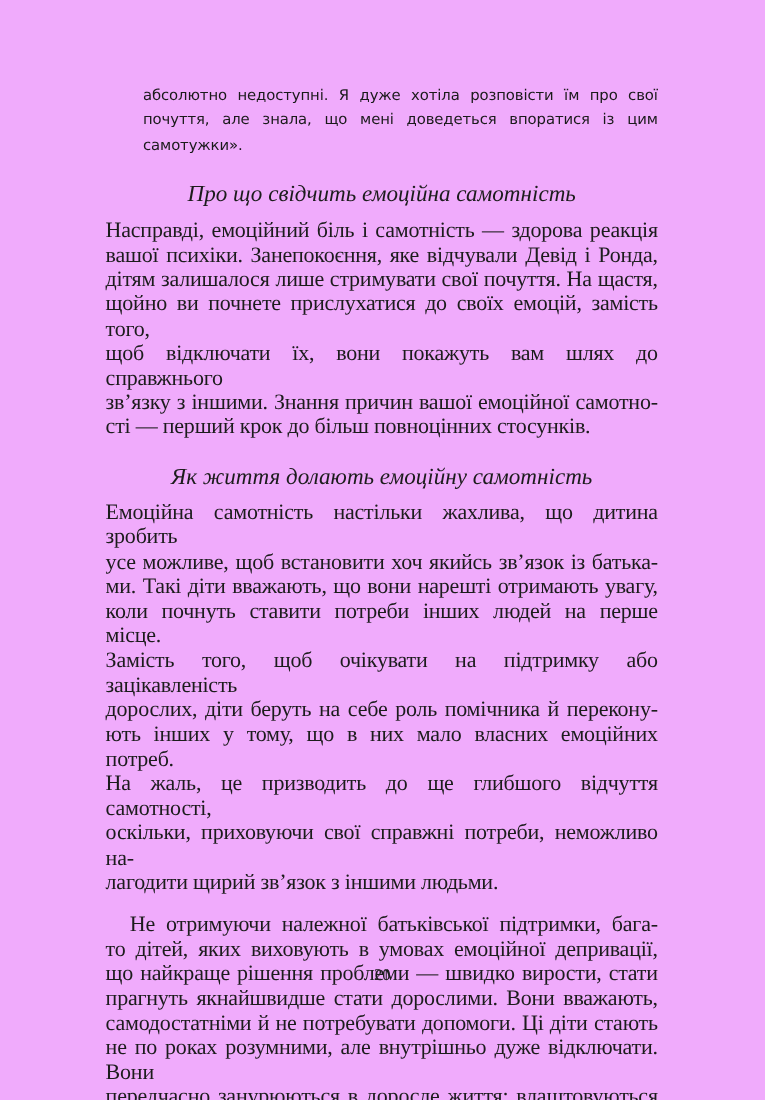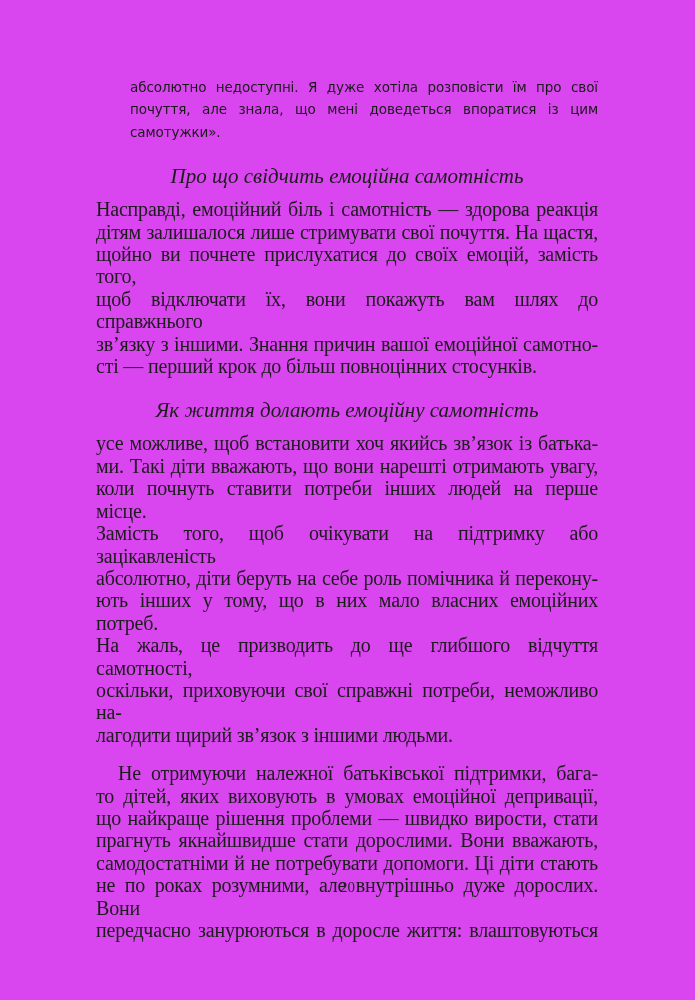--- a/index.html
+++ b/index.html
@@ -66,54 +66,56 @@
     left: 0;
     width: 100%;
     text-align: center;
     font-size: 15px;
     color: #222222;
   }
 </style>
 </head>
 <body>
 
-<div class="page" style="background: #d946ef; color: rgb(28, 28, 28);">
+<div class="page" style="background: #f0abfc; color: rgb(28, 28, 28);">
   <div class="content">
     <div class="quote">
         <div class="line">абсолютно недоступні. Я дуже хотіла розповісти їм про свої</div>
         <div class="line">почуття, але знала, що мені доведеться впоратися із цим</div>
         <div class="line last">самотужки».</div>
       </div>
     <div>
         <h2 class="section-heading">Про що свідчить емоційна самотність</h2>
         <div class="paragraph">
           <div class="line">Насправді, емоційний біль і самотність — здорова реакція</div>
+          <div class="line">вашої психіки. Занепокоєння, яке відчували Девід і Ронда,</div>
           <div class="line">дітям залишалося лише стримувати свої почуття. На щастя,</div>
           <div class="line">щойно ви почнете прислухатися до своїх емоцій, замість того,</div>
           <div class="line">щоб відключати їх, вони покажуть вам шлях до справжнього</div>
           <div class="line">зв’язку з іншими. Знання причин вашої емоційної самотно-</div>
           <div class="line last">сті — перший крок до більш повноцінних стосунків.</div>
         </div>
         <h2 class="section-heading">Як життя долають емоційну самотність</h2>
         <div class="paragraph">
+          <div class="line">Емоційна самотність настільки жахлива, що дитина зробить</div>
           <div class="line">усе можливе, щоб встановити хоч якийсь зв’язок із батька-</div>
           <div class="line">ми. Такі діти вважають, що вони нарешті отримають увагу,</div>
           <div class="line">коли почнуть ставити потреби інших людей на перше місце.</div>
           <div class="line">Замість того, щоб очікувати на підтримку або зацікавленість</div>
-          <div class="line">абсолютно, діти беруть на себе роль помічника й перекону-</div>
+          <div class="line">дорослих, діти беруть на себе роль помічника й перекону-</div>
           <div class="line">ють інших у тому, що в них мало власних емоційних потреб.</div>
           <div class="line">На жаль, це призводить до ще глибшого відчуття самотності,</div>
           <div class="line">оскільки, приховуючи свої справжні потреби, неможливо на-</div>
           <div class="line last">лагодити щирий зв’язок з іншими людьми.</div>
         </div>
         <div class="paragraph indented">
           <div class="line">Не отримуючи належної батьківської підтримки, бага-</div>
           <div class="line">то дітей, яких виховують в умовах емоційної депривації,</div>
           <div class="line">що найкраще рішення проблеми — швидко вирости, стати</div>
           <div class="line">прагнуть якнайшвидше стати дорослими. Вони вважають,</div>
           <div class="line">самодостатніми й не потребувати допомоги. Ці діти стають</div>
-          <div class="line">не по роках розумними, але внутрішньо дуже дорослих. Вони</div>
+          <div class="line">не по роках розумними, але внутрішньо дуже відключати. Вони</div>
           <div class="line">передчасно занурюються в доросле життя: влаштовуються</div>
         </div>
       </div>
   </div>
   <div class="page-number">20</div>
 </div>
 
 </body></html>

